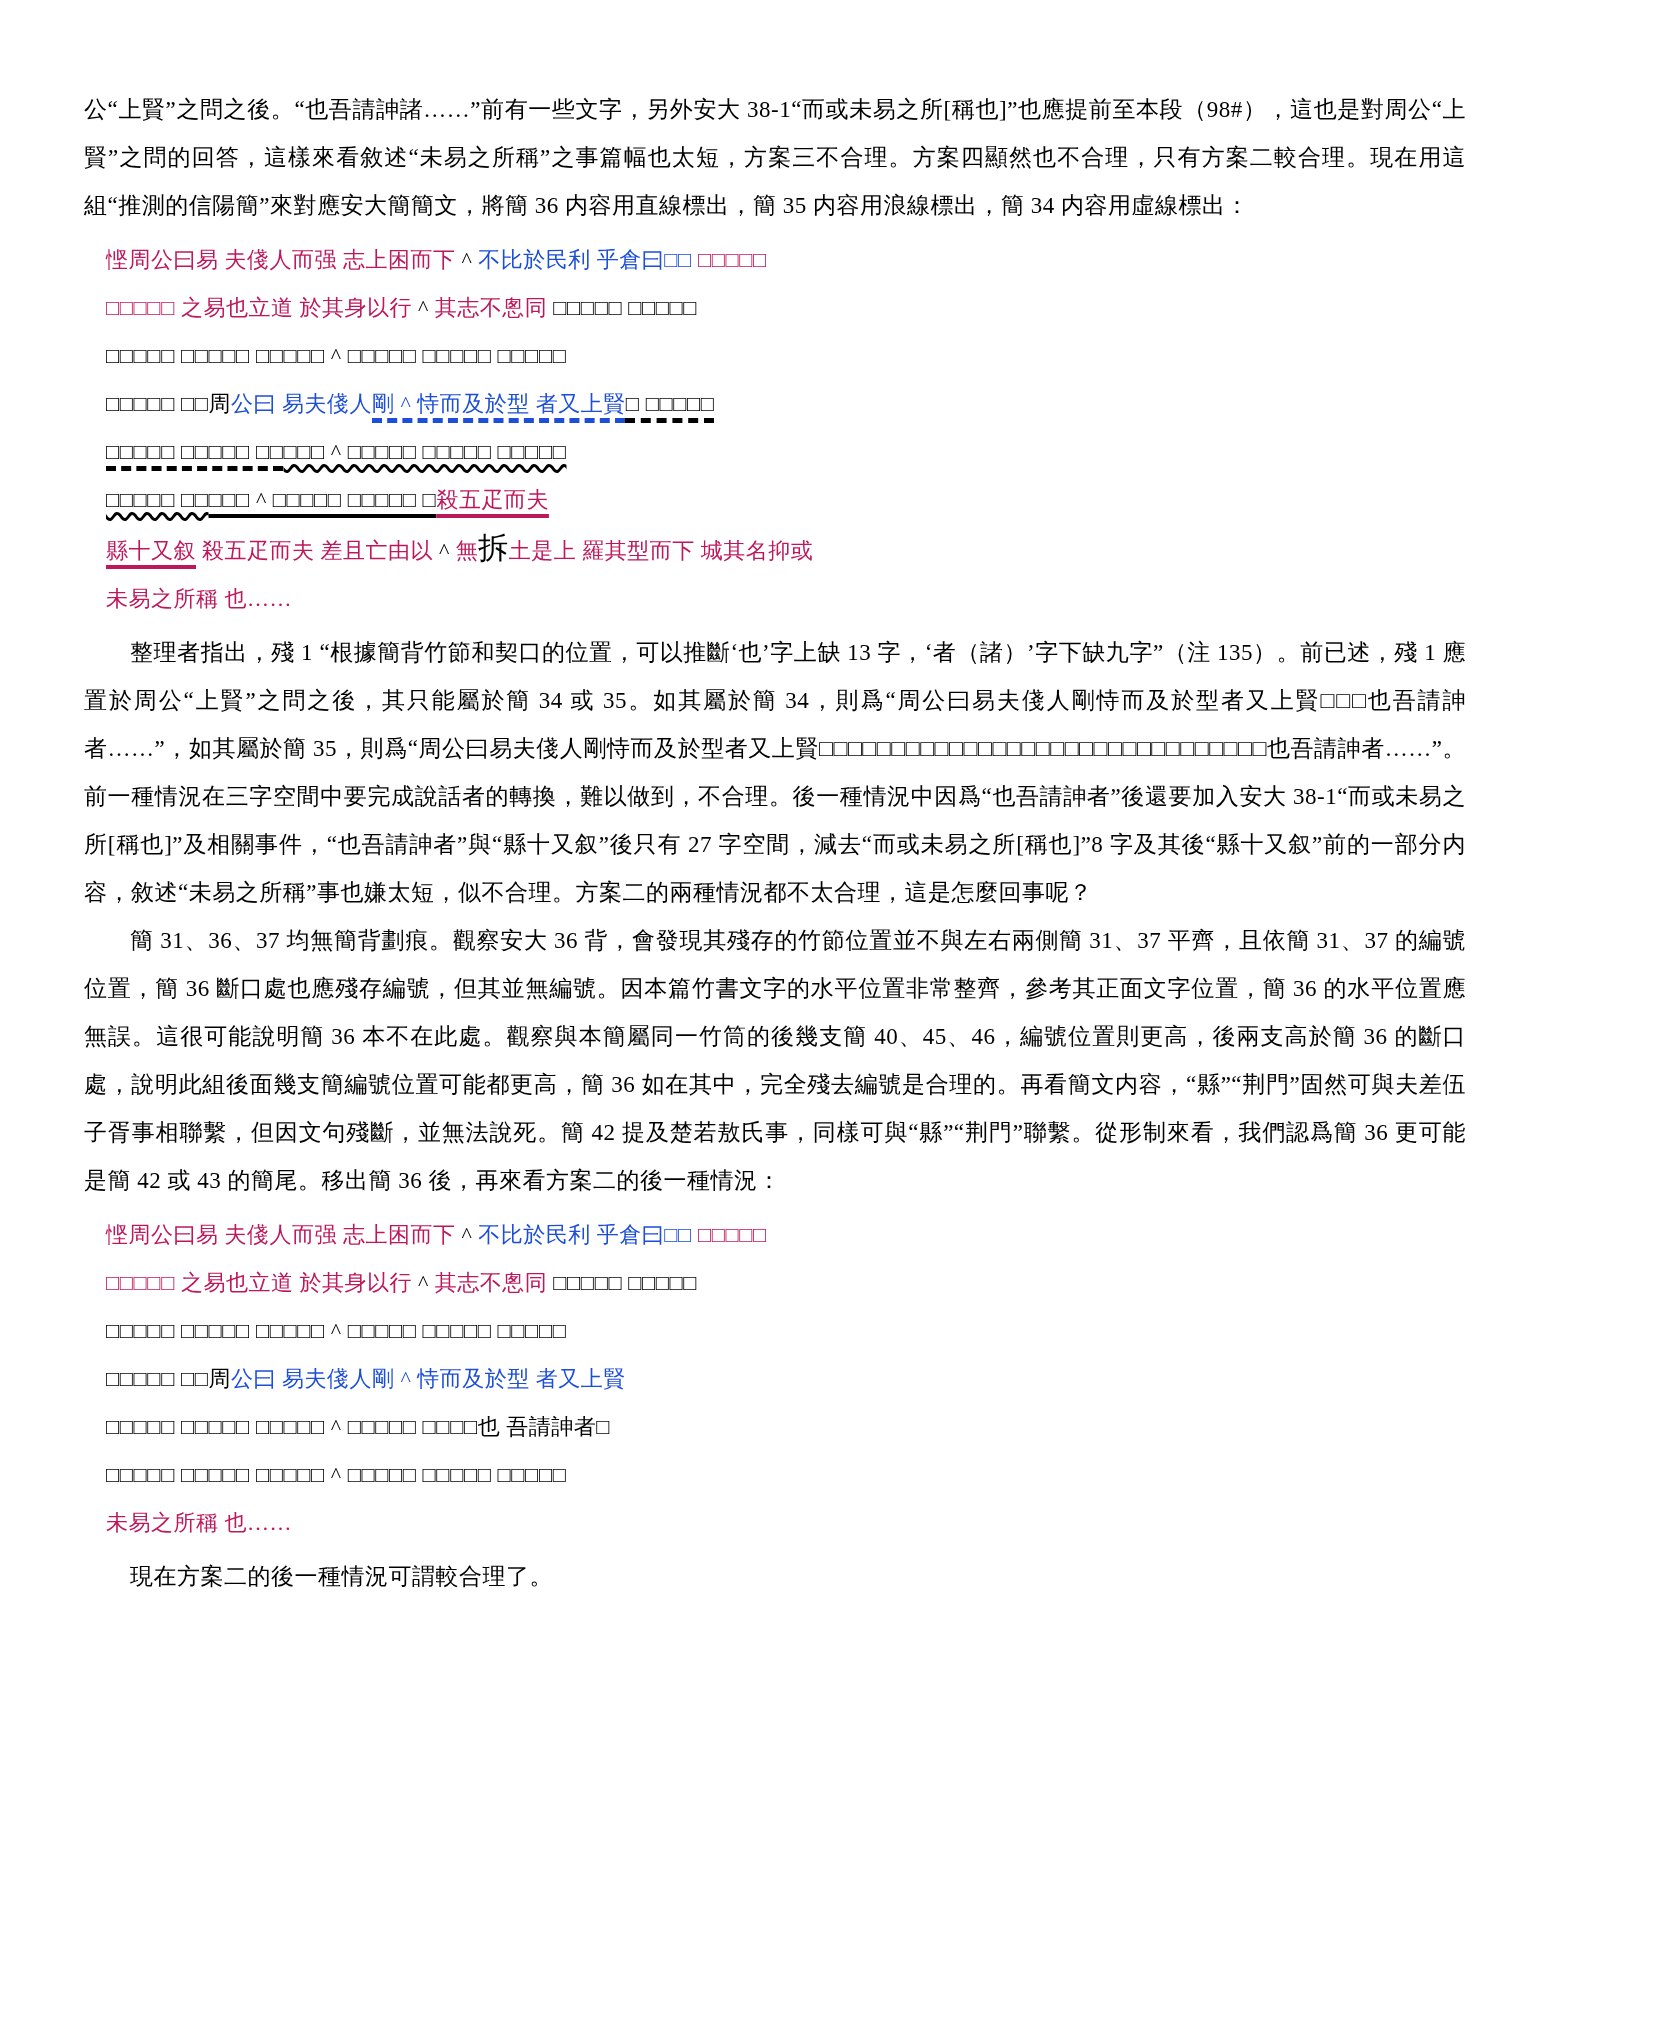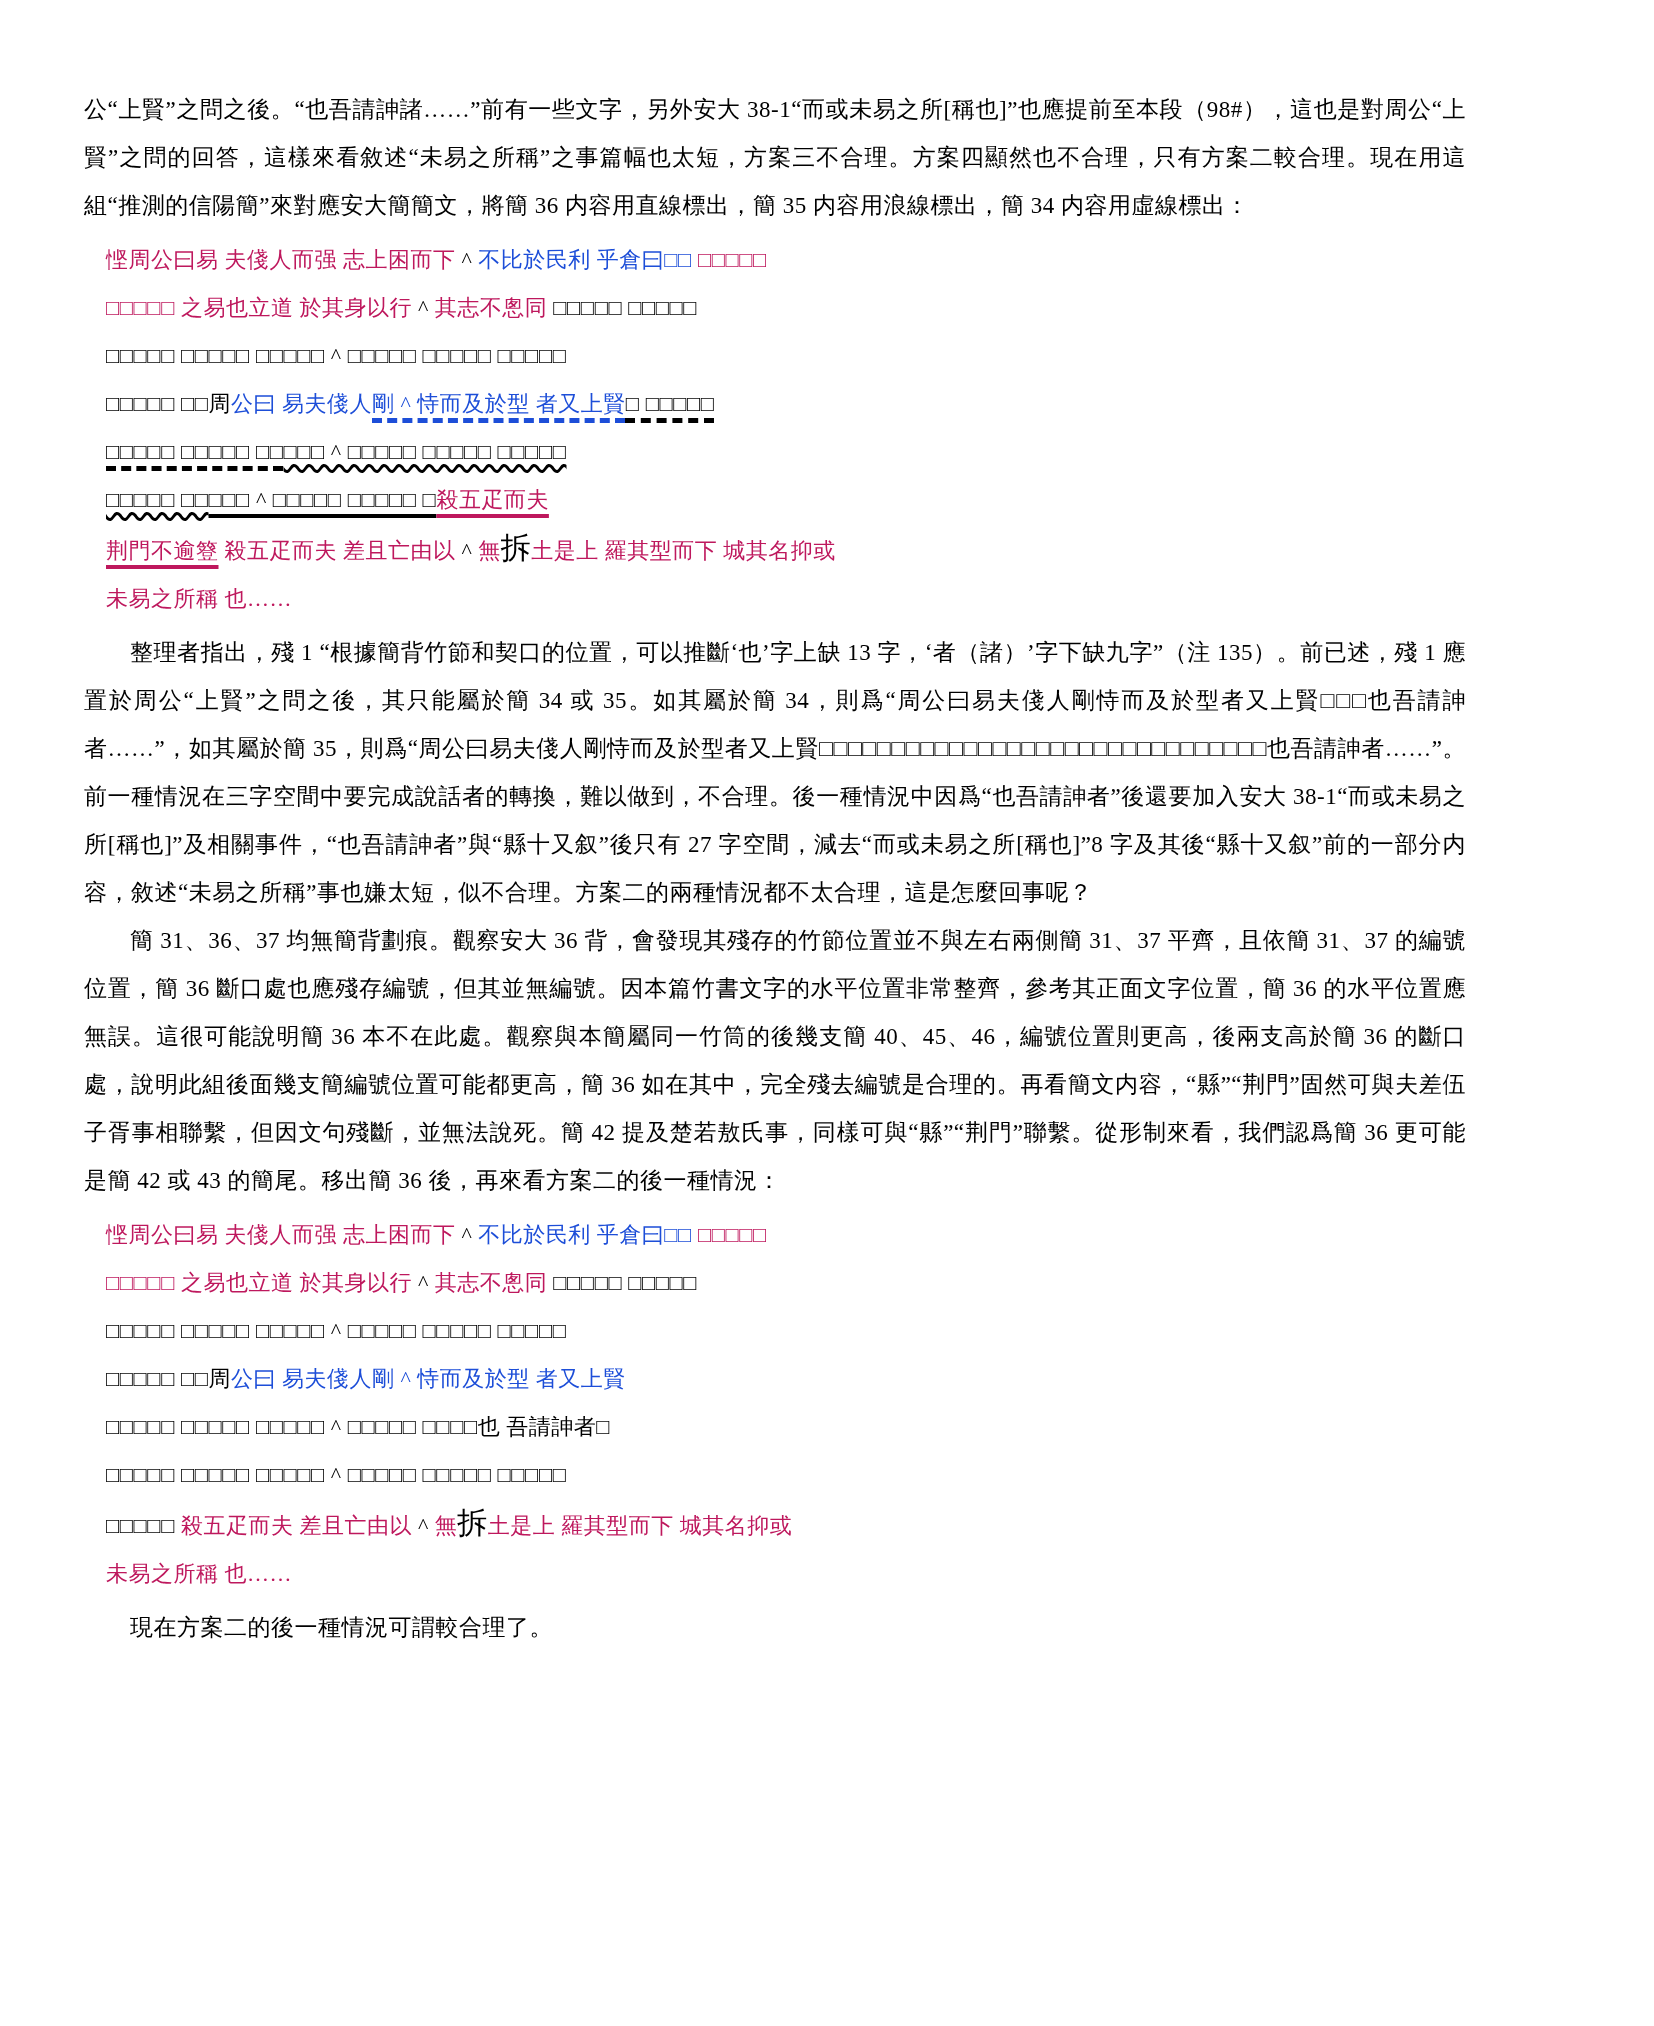--- a/index.html
+++ b/index.html
@@ -59,34 +59,33 @@
 
   <p class="para">公“上賢”之問之後。“也吾請訷諸……”前有一些文字，另外安大 38-1“而或未易之所[稱也]”也應提前至本段（98#），這也是對周公“上賢”之問的回答，這樣來看敘述“未易之所稱”之事篇幅也太短，方案三不合理。方案四顯然也不合理，只有方案二較合理。現在用這組“推測的信陽簡”來對應安大簡簡文，將簡 36 内容用直線標出，簡 35 内容用浪線標出，簡 34 内容用虛線標出：</p>
 
   <div class="slip-block">
       <div class="slip-line"><span class="c-cyan">悭周公曰易 夫俴人而强 志上困而下 </span><span class="c-black">^ </span><span class="c-red">不比於民利 乎倉曰□□</span><span class="c-cyan"> □□□□□</span></div>
       <div class="slip-line"><span class="c-cyan">□□□□□ 之易也立道 於其身以行 </span><span class="c-black">^ </span><span class="c-cyan">其志不悤同</span><span class="c-black"> □□□□□ □□□□□</span></div>
       <div class="slip-line"><span class="c-black">□□□□□ □□□□□ □□□□□ ^ □□□□□ □□□□□ □□□□□</span></div>
       <div class="slip-line"><span class="c-black">□□□□□ □□周</span><span class="c-red">公曰 易夫俴人</span><span class="c-red u-dash">剛 ^ 恃而及於型 者又上賢</span><span class="c-black u-dash">□ □□□□□</span></div>
       <div class="slip-line"><span class="c-black u-dash">□□□□□ □□□□□ □□</span><span class="c-black u-wavy">□□□ ^ □□□□□ □□□□□ □□□□□</span></div>
       <div class="slip-line"><span class="c-black u-wavy">□□□□□ □□</span><span class="c-black u-solid">□□□ ^ □□□□□ □□□□□ □</span><span class="c-cyan u-solid">殺五疋而夫</span></div>
-      <div class="slip-line"><span class="c-cyan u-solid">荆門不逾簦</span><span class="c-cyan"> 殺五疋而夫 差且亡由以 </span><span class="c-black">^ </span><span class="c-cyan">無</span><span class="c-black big">拆</span><span class="c-cyan">土是上 羅其型而下 城其名抑或</span></div>
+      <div class="slip-line"><span class="c-cyan u-solid">縣十又叙</span><span class="c-cyan"> 殺五疋而夫 差且亡由以 </span><span class="c-black">^ </span><span class="c-cyan">無</span><span class="c-black big">拆</span><span class="c-cyan">土是上 羅其型而下 城其名抑或</span></div>
       <div class="slip-line"><span class="c-cyan">未易之所稱 也……</span></div>
     </div>
 
   <p class="para indent">整理者指出，殘 1 “根據簡背竹節和契口的位置，可以推斷‘也’字上缺 13 字，‘者（諸）’字下缺九字”（注 135）。前已述，殘 1 應置於周公“上賢”之問之後，其只能屬於簡 34 或 35。如其屬於簡 34，則爲“周公曰易夫俴人剛恃而及於型者又上賢□□□也吾請訷者……”，如其屬於簡 35，則爲“周公曰易夫俴人剛恃而及於型者又上賢□□□□□□□□□□□□□□□□□□□□□□□□□□□□□□□也吾請訷者……”。前一種情況在三字空間中要完成說話者的轉換，難以做到，不合理。後一種情況中因爲“也吾請訷者”後還要加入安大 38-1“而或未易之所[稱也]”及相關事件，“也吾請訷者”與“縣十又叙”後只有 27 字空間，減去“而或未易之所[稱也]”8 字及其後“縣十又叙”前的一部分内容，敘述“未易之所稱”事也嫌太短，似不合理。方案二的兩種情況都不太合理，這是怎麼回事呢？</p>
 
   <p class="para indent">簡 31、36、37 均無簡背劃痕。觀察安大 36 背，會發現其殘存的竹節位置並不與左右兩側簡 31、37 平齊，且依簡 31、37 的編號位置，簡 36 斷口處也應殘存編號，但其並無編號。因本篇竹書文字的水平位置非常整齊，參考其正面文字位置，簡 36 的水平位置應無誤。這很可能說明簡 36 本不在此處。觀察與本簡屬同一竹筒的後幾支簡 40、45、46，編號位置則更高，後兩支高於簡 36 的斷口處，說明此組後面幾支簡編號位置可能都更高，簡 36 如在其中，完全殘去編號是合理的。再看簡文内容，“縣”“荆門”固然可與夫差伍子胥事相聯繫，但因文句殘斷，並無法說死。簡 42 提及楚若敖氏事，同樣可與“縣”“荆門”聯繫。從形制來看，我們認爲簡 36 更可能是簡 42 或 43 的簡尾。移出簡 36 後，再來看方案二的後一種情況：</p>
 
   <div class="slip-block">
       <div class="slip-line"><span class="c-cyan">悭周公曰易 夫俴人而强 志上困而下 </span><span class="c-black">^ </span><span class="c-red">不比於民利 乎倉曰□□</span><span class="c-cyan"> □□□□□</span></div>
       <div class="slip-line"><span class="c-cyan">□□□□□ 之易也立道 於其身以行 </span><span class="c-black">^ </span><span class="c-cyan">其志不悤同</span><span class="c-black"> □□□□□ □□□□□</span></div>
       <div class="slip-line"><span class="c-black">□□□□□ □□□□□ □□□□□ ^ □□□□□ □□□□□ □□□□□</span></div>
       <div class="slip-line"><span class="c-black">□□□□□ □□周</span><span class="c-red">公曰 易夫俴人剛 ^ 恃而及於型 者又上賢</span></div>
       <div class="slip-line"><span class="c-black">□□□□□ □□□□□ □□□□□ ^ □□□□□ □□□□也 吾請訷者□</span></div>
       <div class="slip-line"><span class="c-black">□□□□□ □□□□□ □□□□□ ^ □□□□□ □□□□□ □□□□□</span></div>
-      <div class="slip-line"><span class="c-black">□□□□□ </span><span class="c-cyan">殺五疋而夫 差且亡由以 </span><span class="c-black">^ </span><span class="c-cyan">無</span><span class="c-black big">拆</span><span class="c-cyan">土是上 羅其型而下 城其名抑或</span></div>
       <div class="slip-line"><span class="c-cyan">未易之所稱 也……</span></div>
     </div>
 
   <p class="para indent">現在方案二的後一種情況可謂較合理了。</p>
 
 </div>
 
 </body></html>

